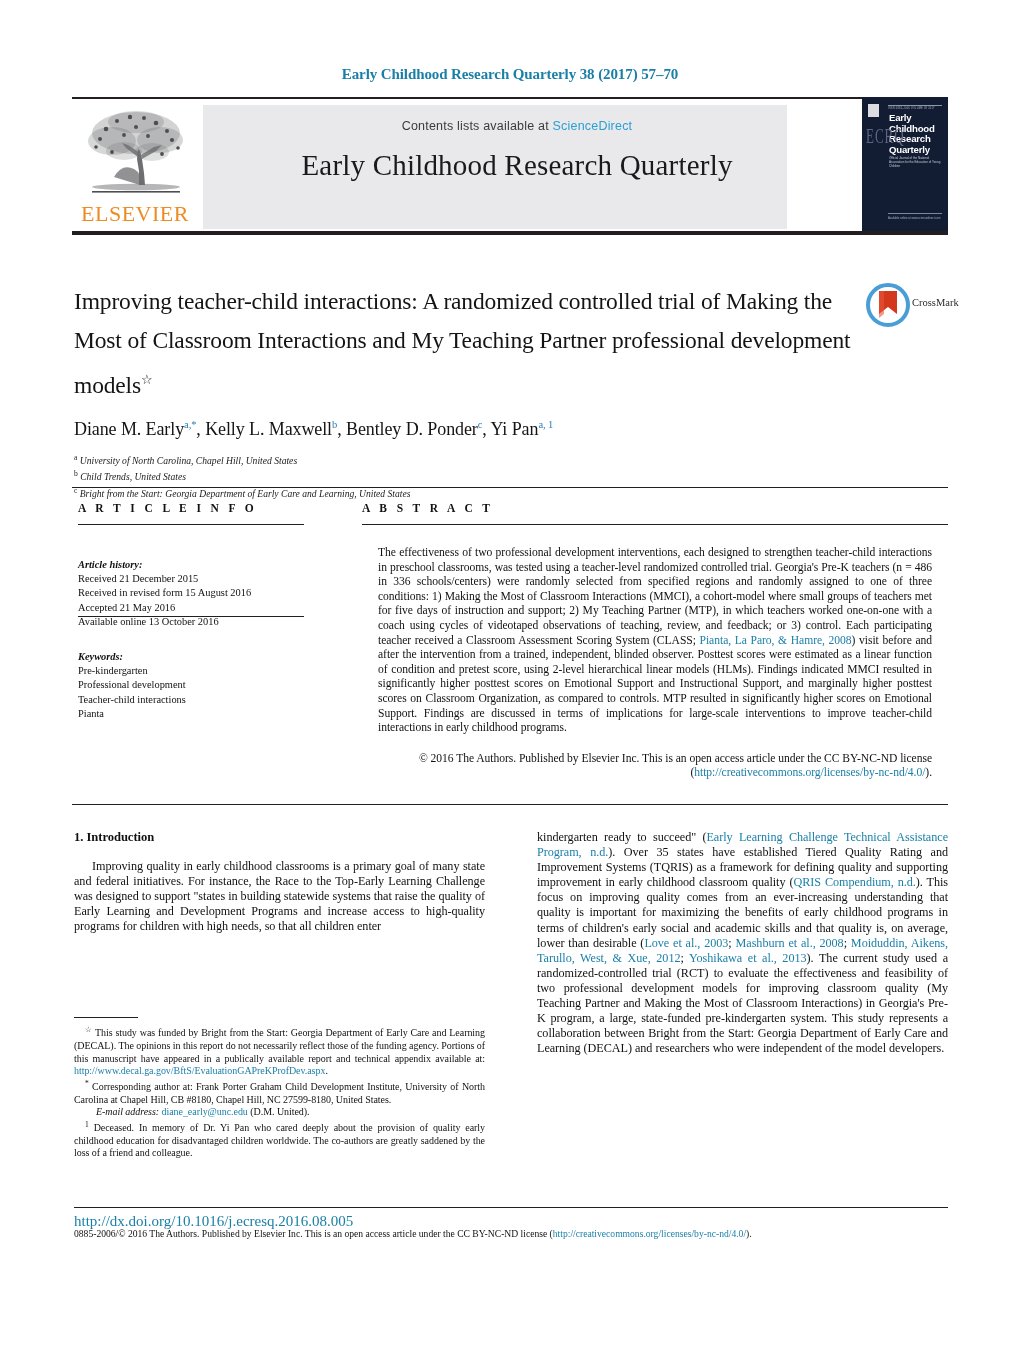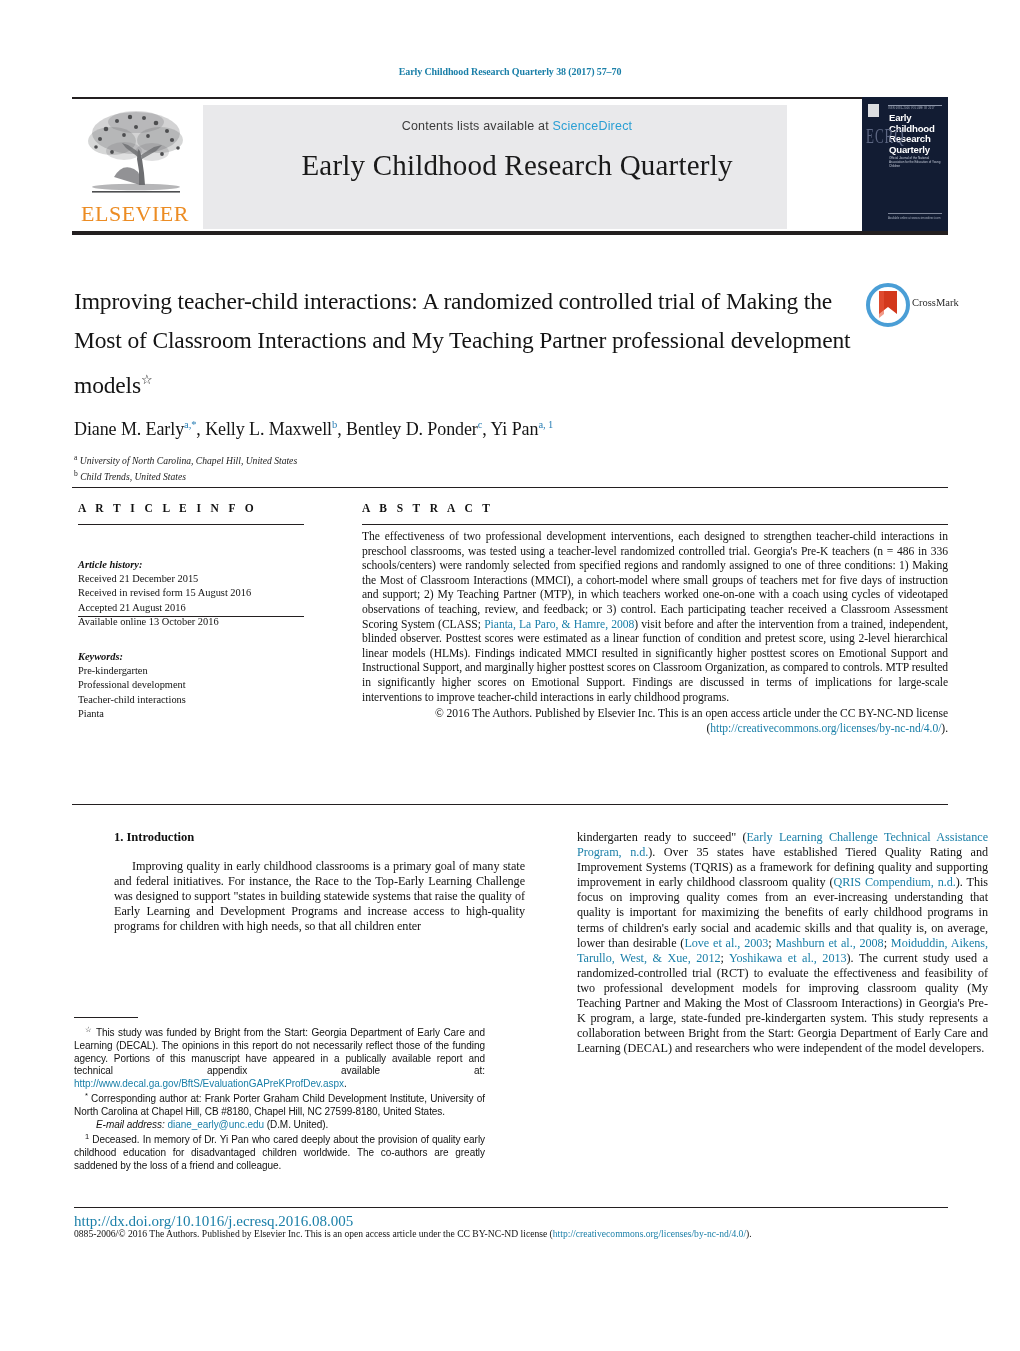--- a/index.html
+++ b/index.html
@@ -21,21 +21,21 @@
     width: 1020px;
     height: 1351px;
   }
 
   
   .running-head {
     position: absolute;
     left: 0; top: 66px;
     width: 1020px;
     text-align: center;
-    font-size: 10px;
+    font-size: 15px;
     font-weight: bold;
     color: #1a7fa8;
     letter-spacing: -0.1px;
   }
 
   
   .masthead {
     position: absolute;
     left: 72px; top: 97px;
     width: 876px;
@@ -297,41 +297,40 @@
     position: absolute;
     left: 362px; top: 530px;
     width: 586px;
     font-family: "Liberation Serif", serif;
     font-size: 11.6px;
     line-height: 14.6px;
     text-align: justify;
     color: #111111;
     letter-spacing: -0.05px;
   }
-  .abstract p { margin: 0; }
+  .abstract p { margin: 16px; }
   .abstract .copy {
     text-align: right;
     margin-top: 2px;
   }
   a, .lnk {
     color: #1a7fa8;
     text-decoration: none;
   }
 
   
   .col {
     position: absolute;
     width: 411px;
     font-family: "Liberation Serif", serif;
     font-size: 12.2px;
     line-height: 15.1px;
     text-align: justify;
     color: #111111;
     letter-spacing: -0.05px;
-    margin-left: 40px;
   }
   .col-left  { left: 74px;  top: 830px; }
   .col-right { left: 537px; top: 830px; }
   .sec-title {
     font-size: 12.6px;
     font-weight: bold;
     margin: 0 0 14px 0;
   }
   .col p { margin: 0; text-indent: 18px; }
 
@@ -339,21 +338,21 @@
   .fn-rule {
     position: absolute;
     left: 74px; top: 1017px;
     width: 64px; height: 1px;
     background: #231f20;
   }
   .footnotes {
     position: absolute;
     left: 74px; top: 1024px;
     width: 411px;
-    font-family: Liberation Sans, sans-serif;
+    font-family: Liberation Serif, serif;
     font-size: 10px;
     line-height: 12.6px;
     text-align: justify;
     color: #111111;
     letter-spacing: -0.05px;
   }
   .footnotes p { margin: 0; text-indent: 11px; }
   .footnotes .sup {
     font-size: 7.5px;
     vertical-align: super;
@@ -456,20 +455,21 @@
     <div class="authors">
       <span>Diane M. Early</span><span class="aff-mark">a,*</span>,
       <span>Kelly L. Maxwell</span><span class="aff-mark">b</span>,
       <span>Bentley D. Ponder</span><span class="aff-mark">c</span>,
       <span>Yi Pan</span><span class="aff-mark">a, 1</span>
     </div>
 
     <div class="affiliations">
       <div><span class="sup">a</span> <span>University of North Carolina, Chapel Hill, United States</span></div>
       <div><span class="sup">b</span> <span>Child Trends, United States</span></div>
+      <div><span class="sup">c</span> <span>Bright from the Start: Georgia Department of Early Care and Learning, United States</span></div>
     </div>
   </div>
 
   <div class="crossmark">
     <svg width="44" height="44" viewBox="0 0 44 44">
       <circle cx="22" cy="22" r="20" fill="none" stroke="#4a9ed6" stroke-width="4"></circle>
       <circle cx="22" cy="22" r="16.5" fill="#ffffff"></circle>
       <path d="M13 8 h18 v23 l-9 -7 l-9 7 Z" fill="#d3381c"></path>
       <path d="M13 8 h5 v23 l-5 4 Z" fill="#e8573a" opacity="0.6"></path>
     </svg>
@@ -482,21 +482,21 @@
   <div class="col-head abs-head">A B S T R A C T</div>
 
   <div class="thin-rule info-rule1"></div>
   <div class="thin-rule info-rule2"></div>
   <div class="thin-rule abs-rule1"></div>
 
   <div class="info-block info-history">
     <div class="lbl">Article history:</div>
     <div>Received 21 December 2015</div>
     <div>Received in revised form 15 August 2016</div>
-    <div>Accepted 21 August 2016</div>
+    <div>Accepted 21 May 2016</div>
     <div>Available online 13 October 2016</div>
   </div>
 
   <div class="info-block info-keywords">
     <div class="lbl">Keywords:</div>
     <div>Pre-kindergarten</div>
     <div>Professional development</div>
     <div>Teacher-child interactions</div>
     <div>Pianta</div>
   </div>

